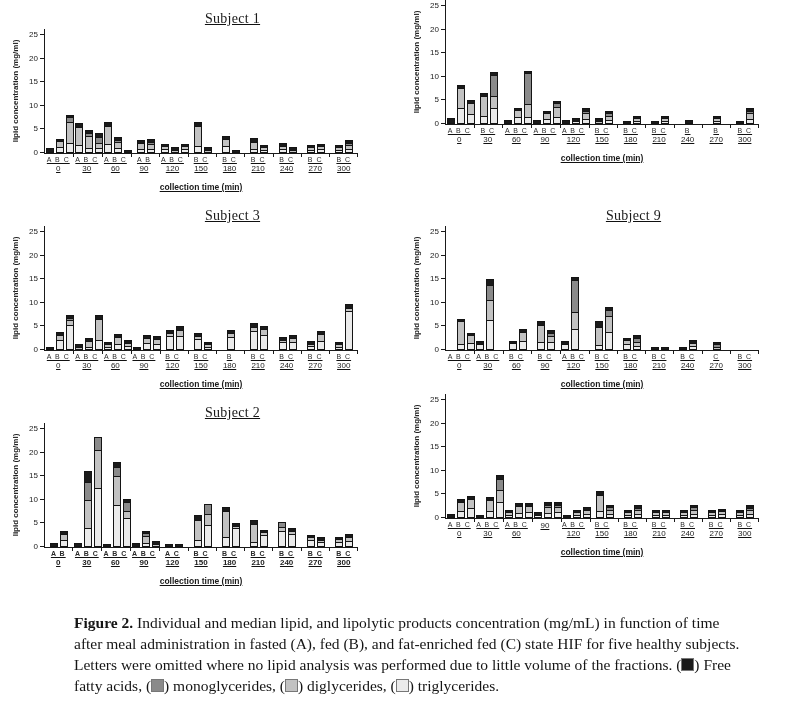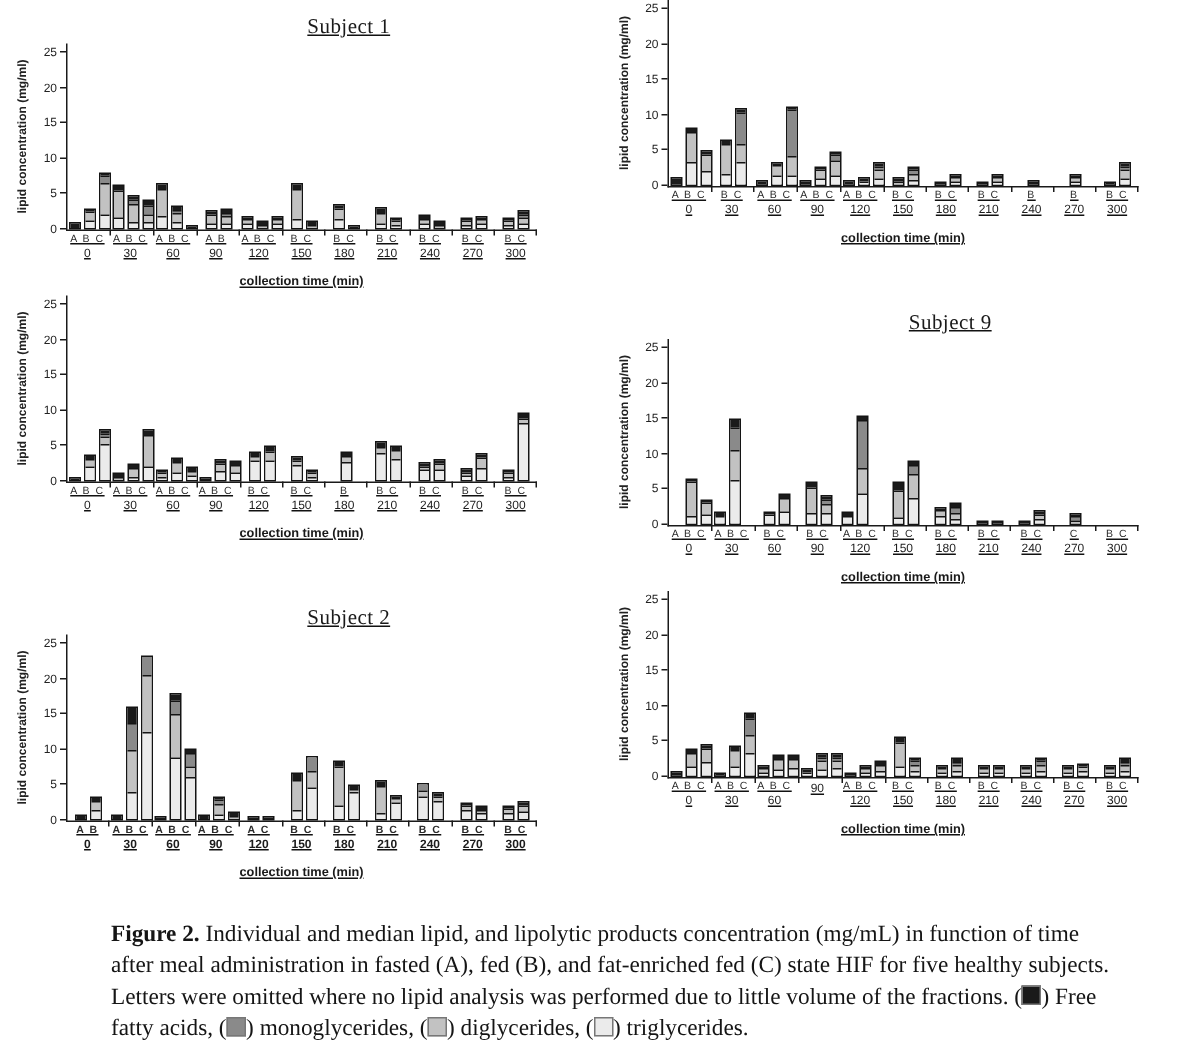--- a/index.html
+++ b/index.html
@@ -582,20 +582,21 @@
               <div class="lcell">
                 <div class="letters">B C</div>
                 <div class="time">300</div>
               </div>
             </div>
             <div class="xlabel">collection time (min)</div>
           </div>
         </div>
       </div>
       <div class="chart">
+        <div class="chart-title">Subject 3</div>
         <div class="chart-body">
           <div class="ylabel">
             <span>lipid concentration (mg/ml)</span>
           </div>
           <div class="yaxis">
             <div class="ytick-label" style="bottom: -4px;">0</div>
             <i class="ytick-mark" style="bottom: 0px;"></i>
             <div class="ytick-label" style="bottom: 19.6px;">5</div>
             <i class="ytick-mark" style="bottom: 23.6px;"></i>
             <div class="ytick-label" style="bottom: 43.2px;">10</div>

